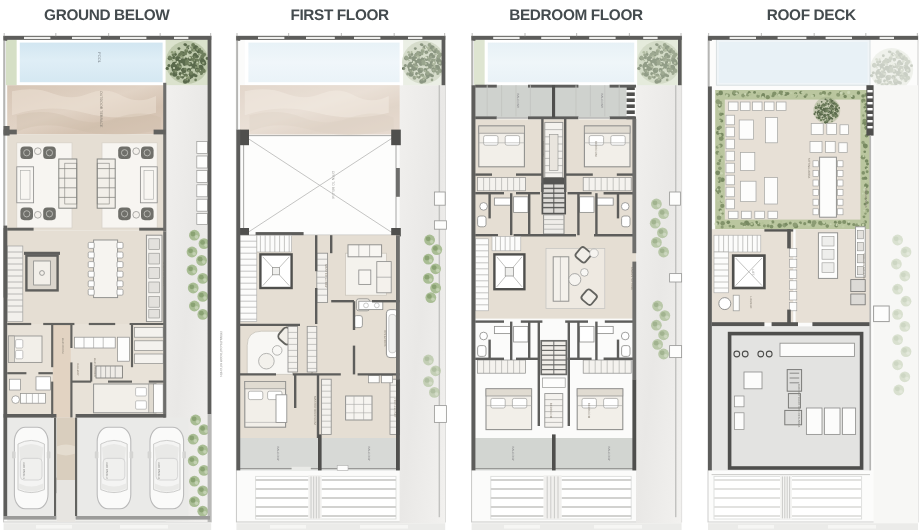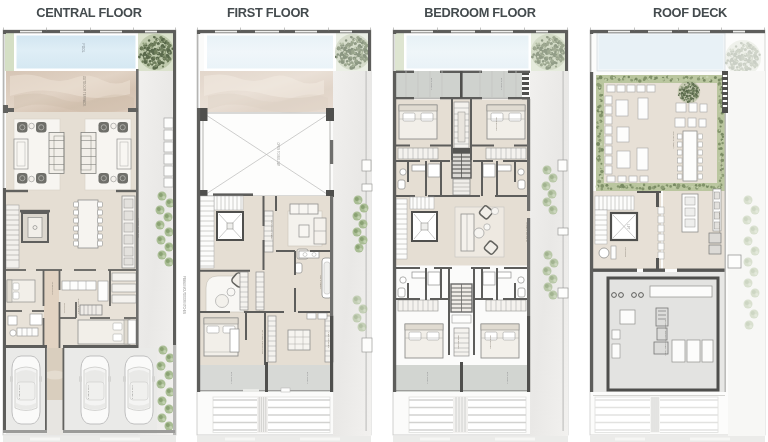--- a/index.html
+++ b/index.html
@@ -3,27 +3,27 @@
 <meta charset="utf-8">
 <style>
   html,body{margin:0;padding:0;background:#ffffff;}
   body{width:768px;height:442px;overflow:hidden;font-family:"Liberation Sans",sans-serif;}
   .ttl{position:absolute;top:5px;height:18px;font-size:12.8px;font-weight:700;color:#444b4e;letter-spacing:-0.3px;text-align:center;}
   svg{position:absolute;left:0;top:0;}
 </style>
 </head>
 <body>
 
-<div class="ttl" style="left:19px;width:140px;">CENTRAL FLOOR</div>
-
-<div class="ttl" style="left:198px;width:140px;">FIRST FLOOR</div>
+<div class="ttl" style="left:19px;width:140px;">GROUND BELOW</div>
+
+<div class="ttl" style="left:213px;width:140px;">FIRST FLOOR</div>
 
 <div class="ttl" style="left:410px;width:140px;">BEDROOM FLOOR</div>
 
-<div class="ttl" style="left:620px;width:140px;">ROOF DECK</div>
+<div class="ttl" style="left:606px;width:140px;">ROOF DECK</div>
 <svg width="768" height="442" viewBox="0 0 768 442">
 <defs>
   <linearGradient id="poolg" x1="0" y1="0" x2="0" y2="1">
     <stop offset="0" stop-color="#d2e6f1"></stop>
         <stop offset="0.45" stop-color="#dfeef6"></stop>
         <stop offset="1" stop-color="#d5e8f2"></stop>
   </linearGradient>
   <linearGradient id="marbleb" x1="0" y1="0" x2="1" y2="1">
     <stop offset="0" stop-color="#d6c5b5"></stop>
         <stop offset="0.45" stop-color="#e1d3c5"></stop>

